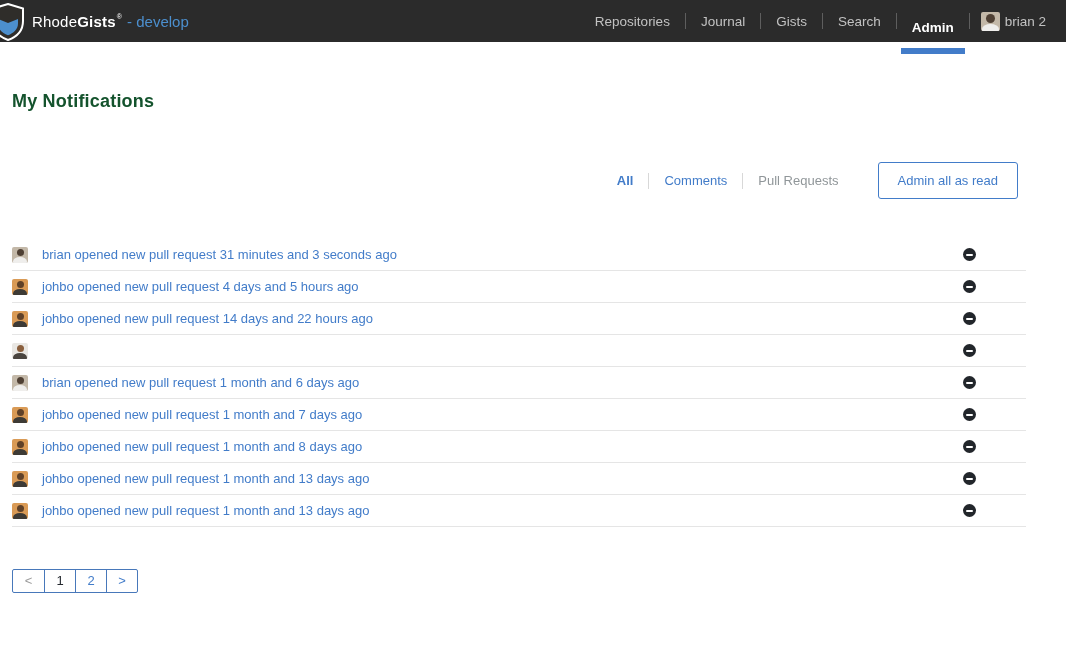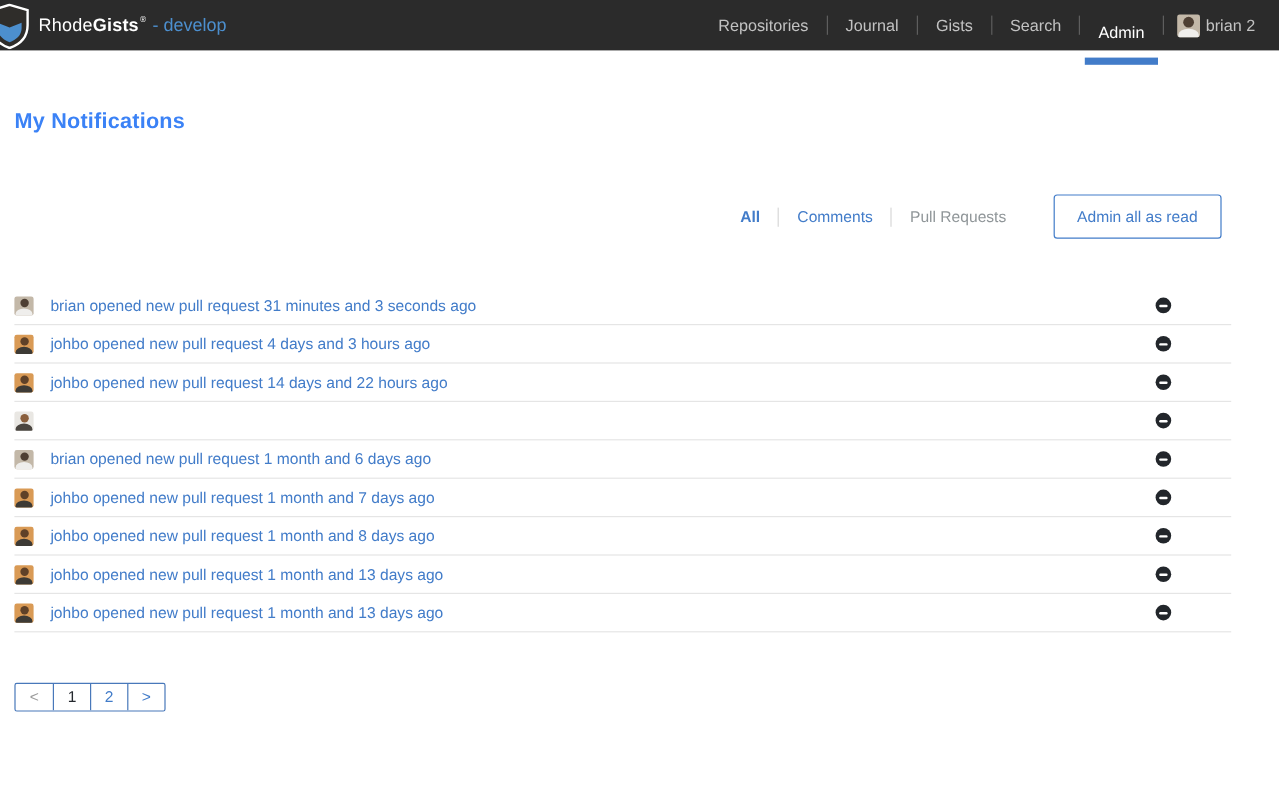--- a/index.html
+++ b/index.html
@@ -30,21 +30,21 @@
   .brand-text { color:#fff; font-size:15px; letter-spacing:.2px; margin-left:6px; }
   .brand-text b { font-weight:bold; }
   .brand-text sup { font-size:7px; vertical-align:8px; margin-left:1px; }
   .develop { color:#4c8fce; font-size:15px; margin-left:5px; }
 
   .nav-items { display:flex; align-items:center; height:29px; }
   .nav-link {
     color:#c2c2c2; font-size:13.5px; text-decoration:none; padding:0 4px;
     display:inline-flex; align-items:center; height:42px; position:relative;
   }
-  .nav-link.active { color:#fff; font-weight:normal;margin-top:12px; }
+  .nav-link.active { color:#fff; font-weight:bold;margin-top:12px; }
   .nav-link.active::after {
     content:""; position:absolute; left:-7px; right:-7px; bottom:-6px; height:6px;
     background:#427cc9;
   }
   .nav-sep { border-left:1px solid #5e5e5e; height:16px; margin:0 11px; }
   .nav-user { display:inline-flex; align-items:center; color:#c2c2c2; font-size:13.5px; text-decoration:none; }
   .nav-user .uname { margin-left:5px; }
 
   
   .avatar {
@@ -61,21 +61,21 @@
     content:""; position:absolute; bottom:-3px; left:1px;
     width:14px; height:9px; border-radius:50% 50% 0 0;
     background:var(--shirt,#999);
   }
   .nav-avatar { width:19px; height:19px; }
   .nav-avatar::before { width:9px; height:9px; margin-left:-4.5px; }
   .nav-avatar::after { width:17px; height:10px; }
 
   
   .page-title {
-    font-size:18px; font-weight:bold; color:#3b82f6;
+    font-size:18px; font-weight:bold; color:#14532d;
     margin:49px 0 0 12px; letter-spacing:.2px;
   }
 
   .filterbar {
     display:flex; align-items:center; justify-content:flex-end;
     margin:50px 48px 0 0;
   }
   .filter-link { font-size:13px; text-decoration:none; margin:0 15px; }
   .filter-link.active { color:#427cc9; font-weight:bold; }
   .filter-link.plain { color:#427cc9; }
@@ -173,21 +173,21 @@
 <div class="notif-list">
   <div class="notif-row">
     <span class="avatar" style="--bg: #c3b8a8; --head: #4e3f33; --shirt: #efeeec;"></span>
     <a class="notif-link">brian opened new pull request 31 minutes and 3 seconds ago</a>
     <button class="del-btn">
         <span class="minus-icon"></span>
       </button>
   </div>
   <div class="notif-row">
     <span class="avatar" style="--bg: #d99a55; --head: #5f4128; --shirt: #3d3a35;"></span>
-    <a class="notif-link">johbo opened new pull request 4 days and 3 hours ago</a>
+    <a class="notif-link">johbo opened new pull request 4 days and 5 hours ago</a>
     <button class="del-btn">
         <span class="minus-icon"></span>
       </button>
   </div>
   <div class="notif-row">
     <span class="avatar" style="--bg: #d99a55; --head: #5f4128; --shirt: #3d3a35;"></span>
     <a class="notif-link">johbo opened new pull request 14 days and 22 hours ago</a>
     <button class="del-btn">
         <span class="minus-icon"></span>
       </button>

